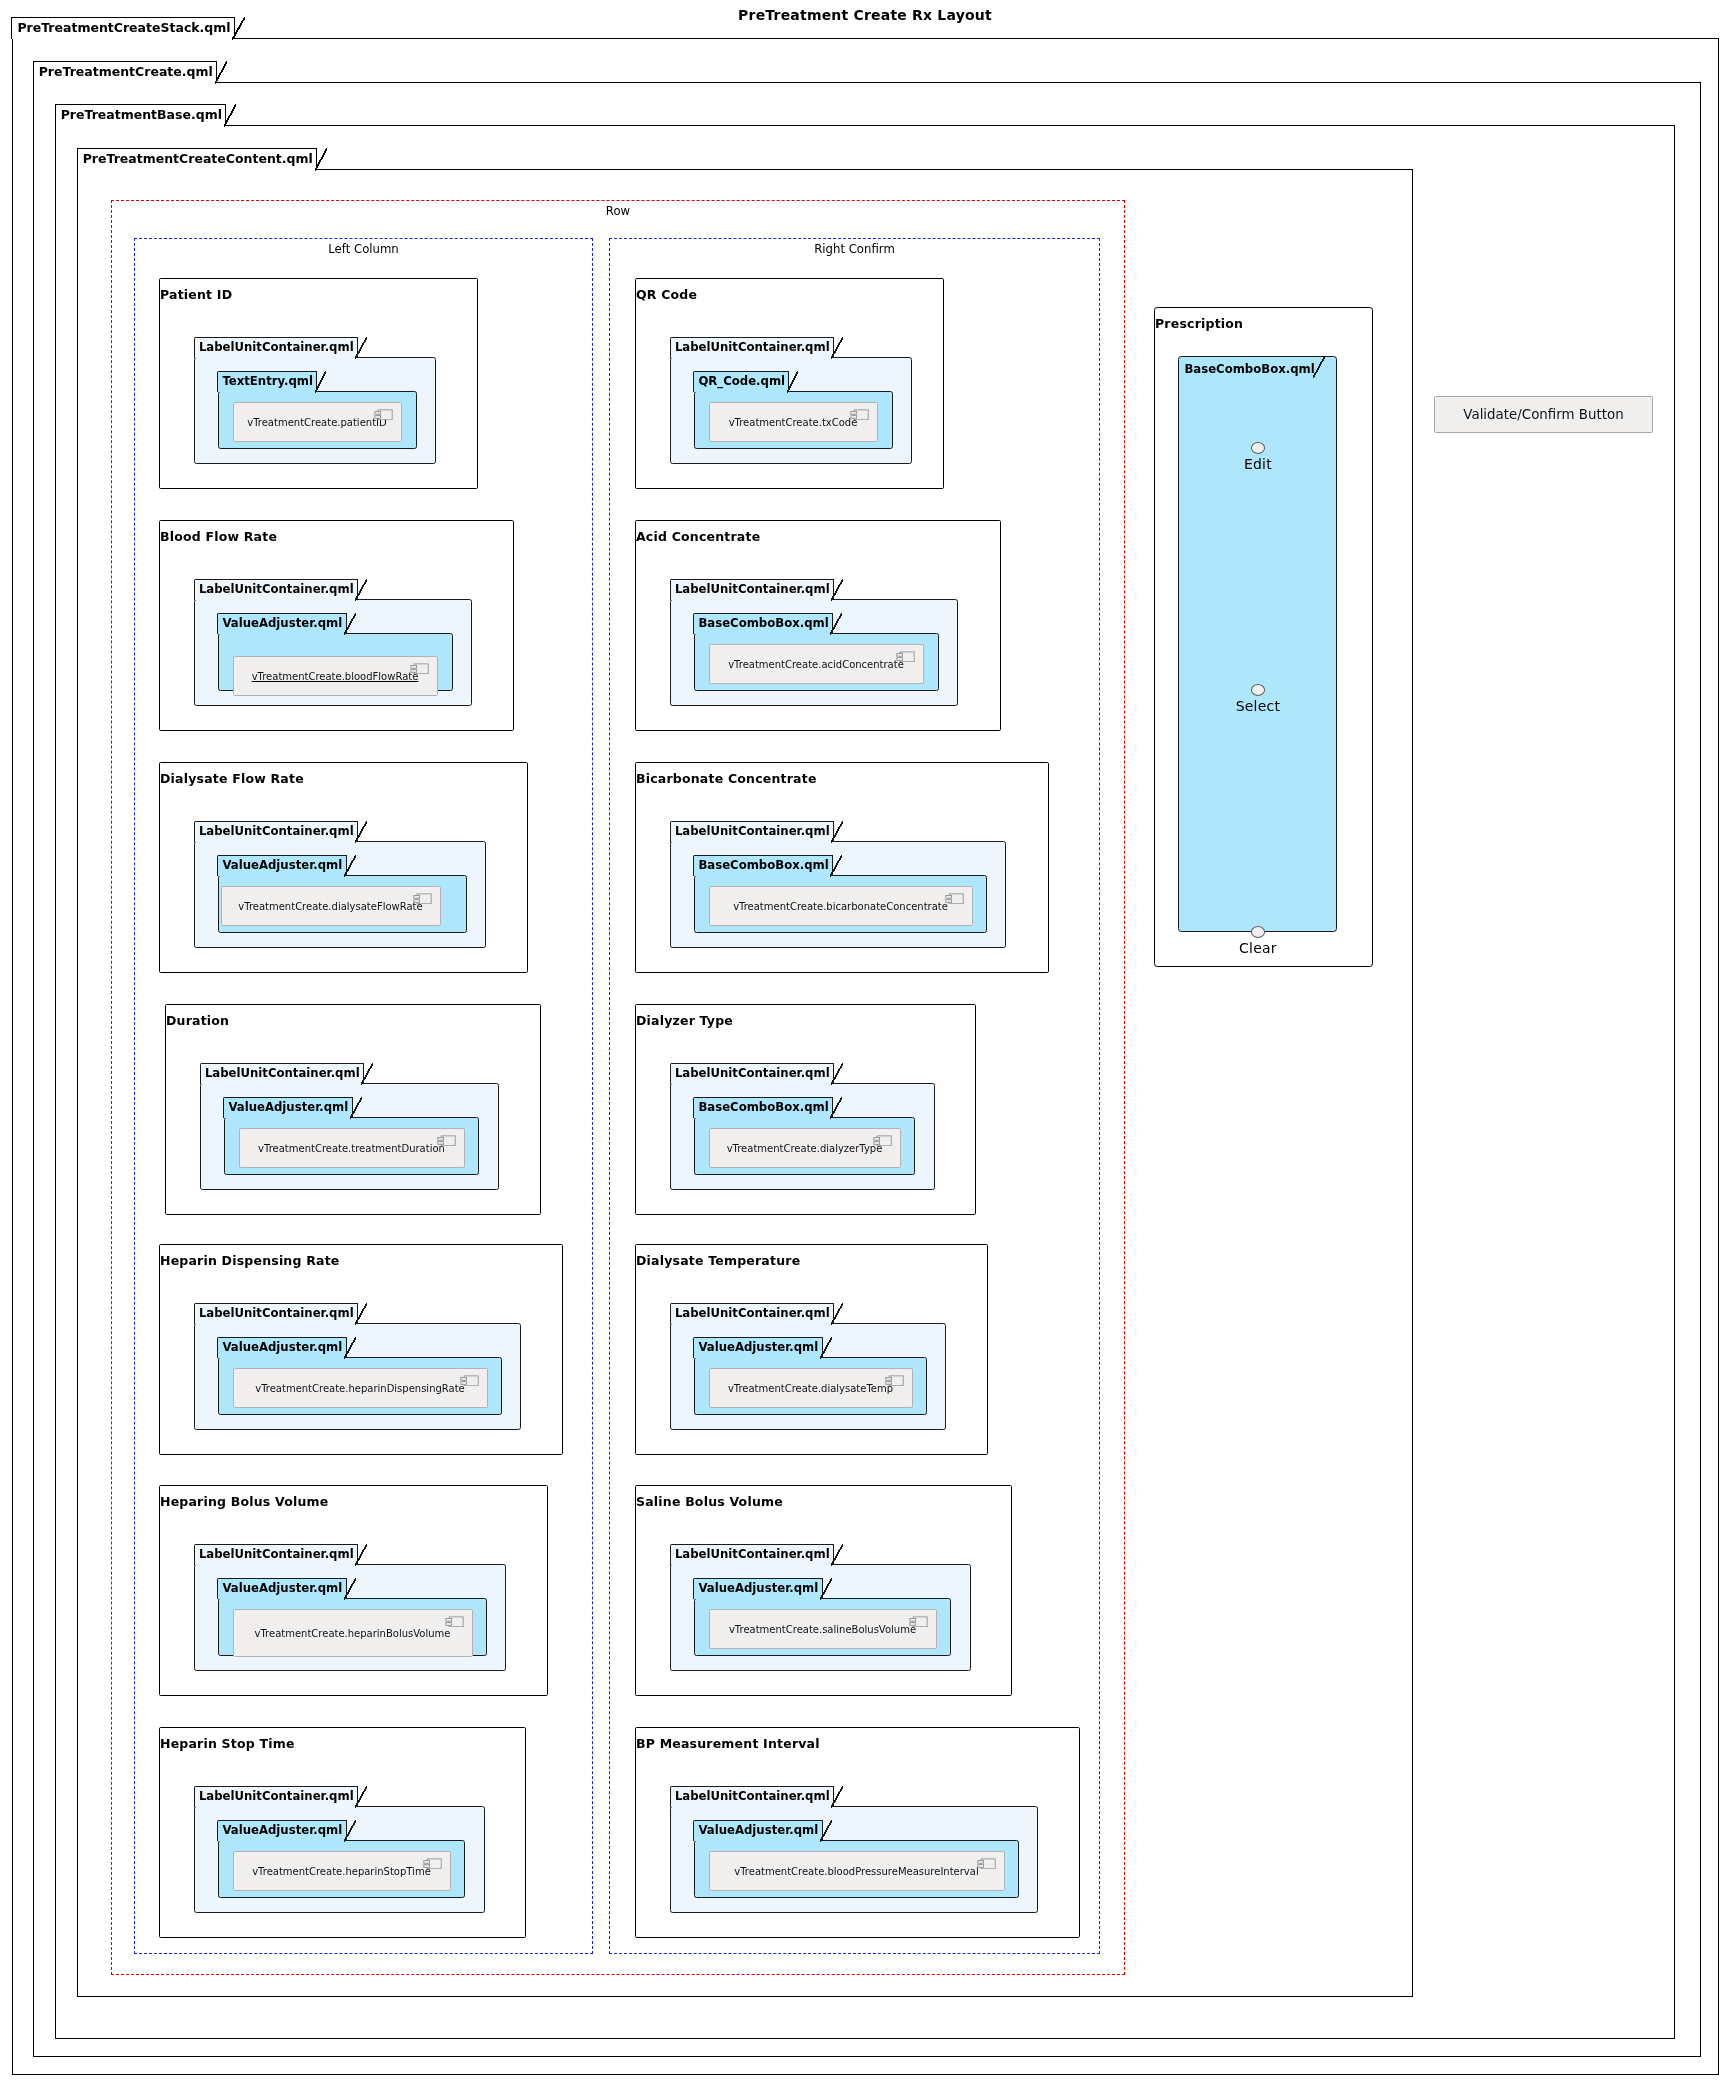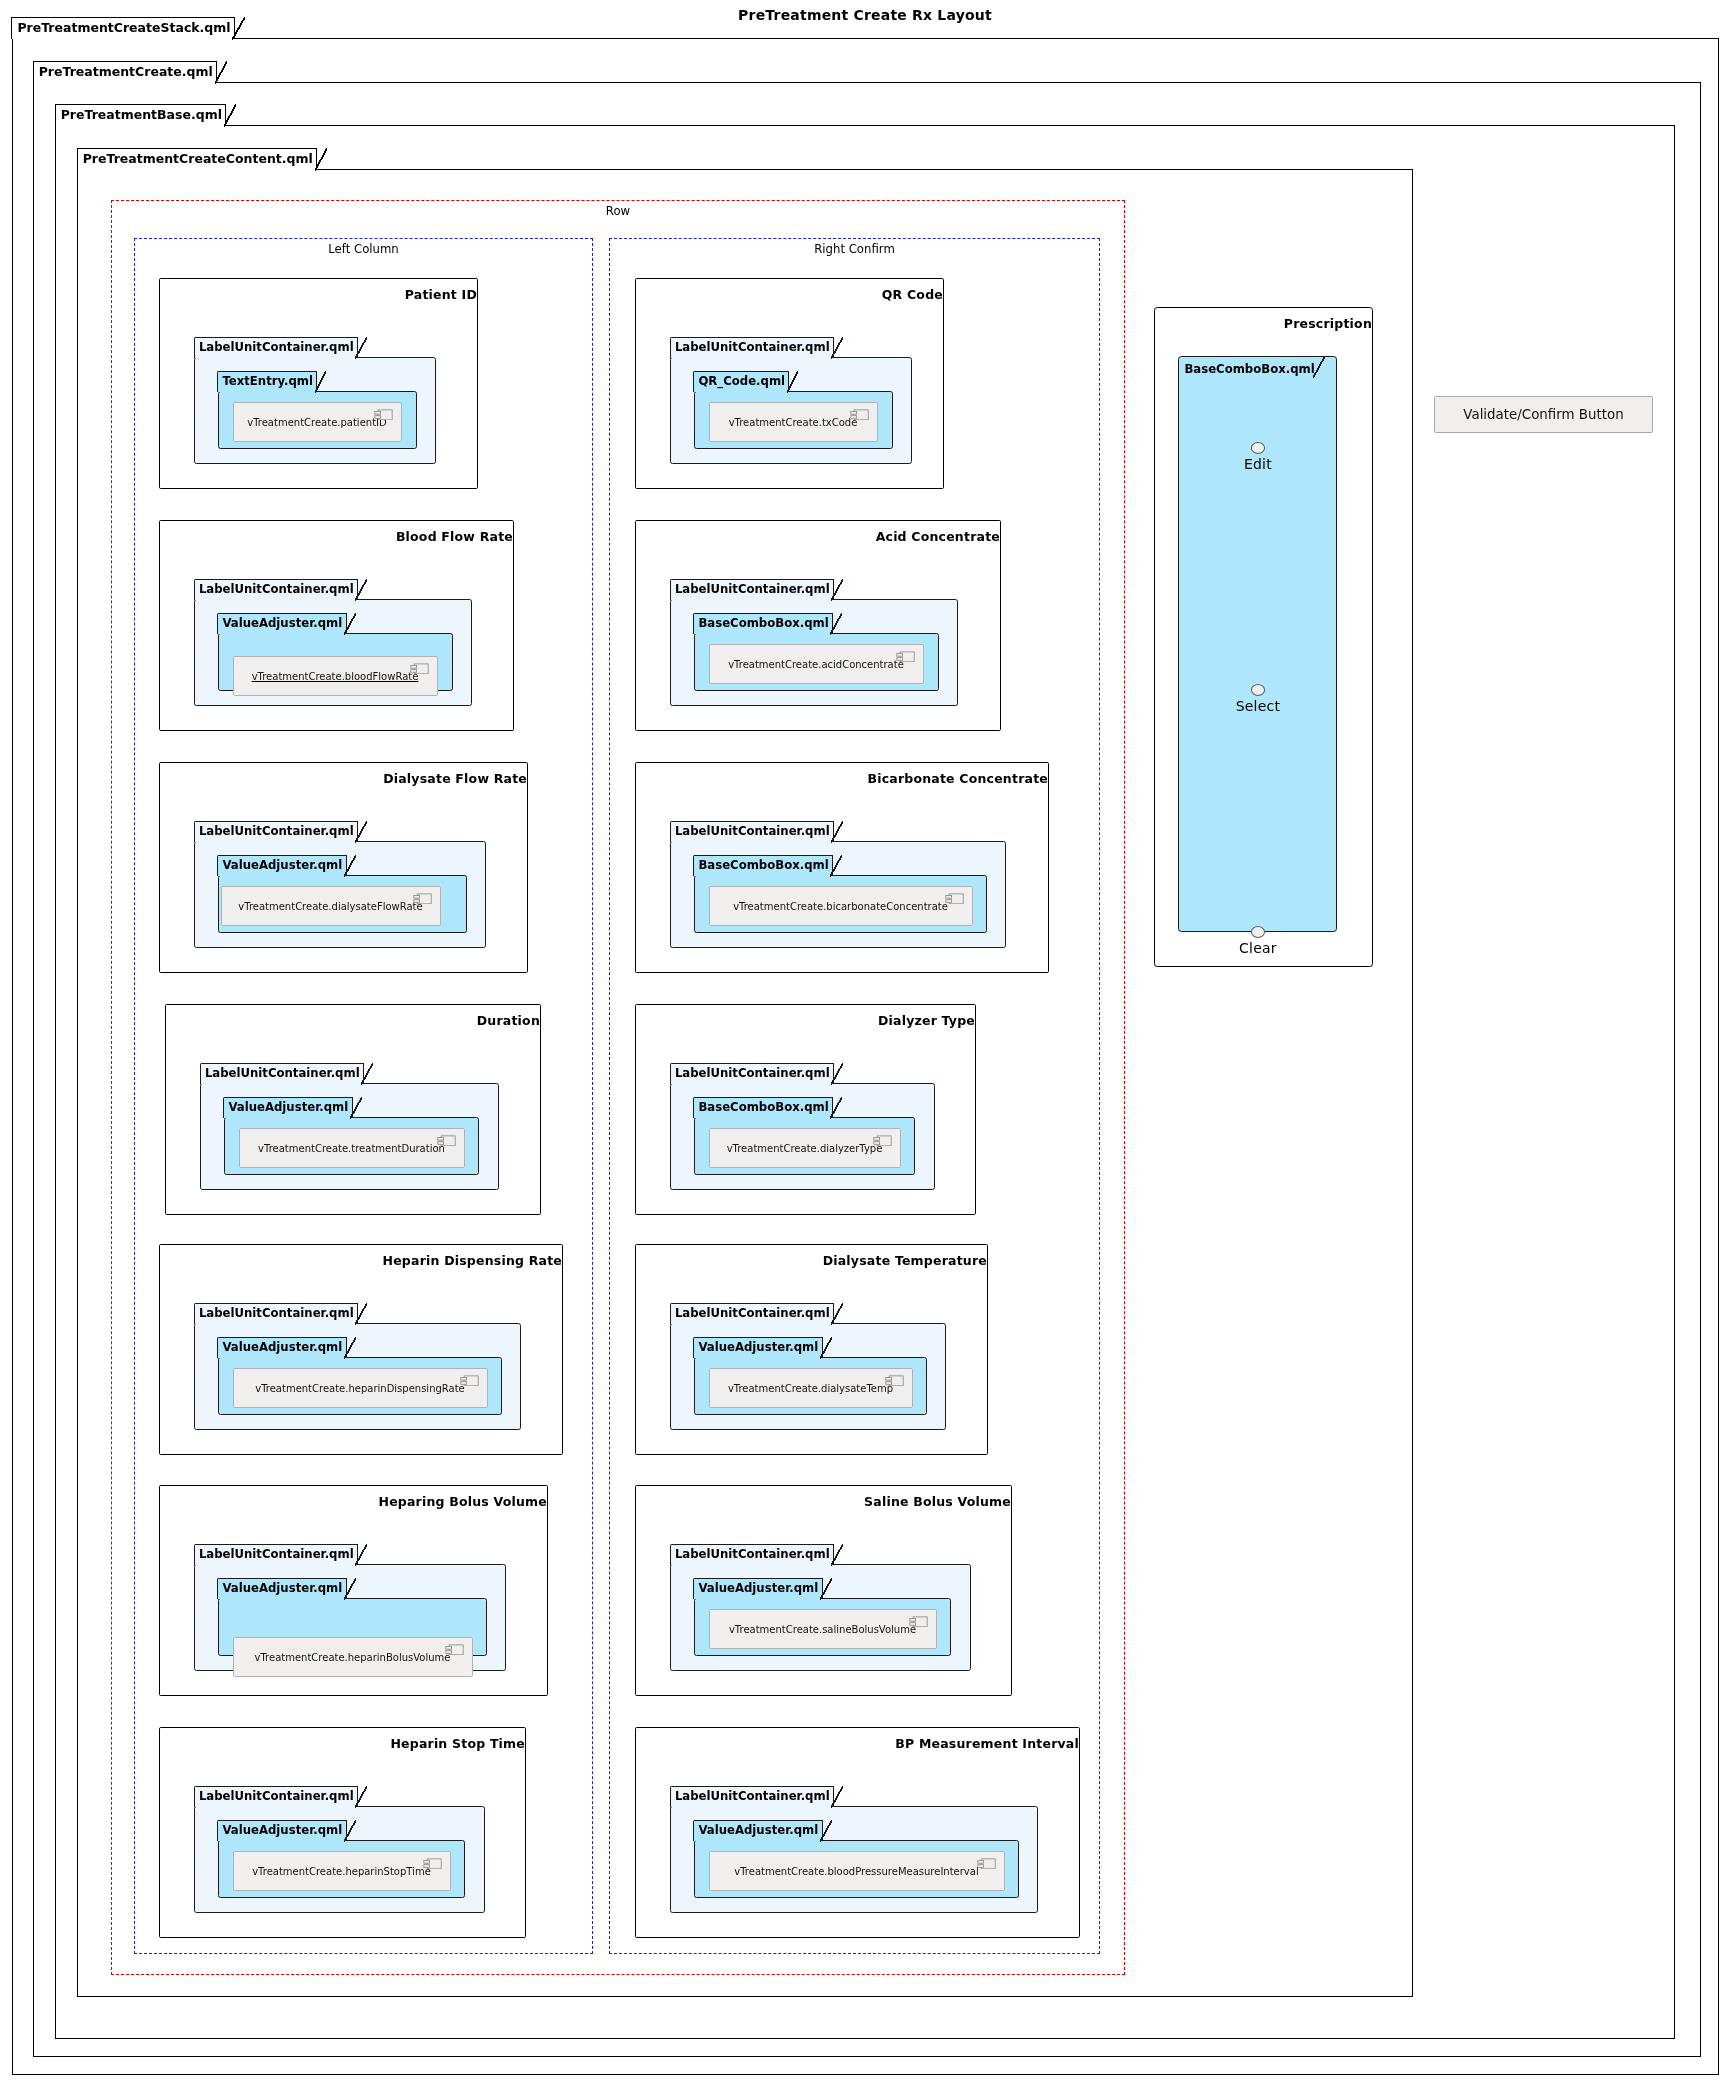--- a/index.html
+++ b/index.html
@@ -36,21 +36,21 @@
   .grp.red{border:1.5px dashed #d40000;}
   .grp.blue{border:1.5px dashed #1724d4;}
   .grp-label{
     position:absolute;top:3.3px;left:0;width:100%;text-align:center;
     font-size:11.7px;color:#000;background:transparent;
   }
 
   
   .card{position:absolute;box-sizing:border-box;border:1.2px solid #000;background:#ffffff;border-radius:1.7px;}
   .card-title{
-    position:absolute;top:7.5px;left:0;width:100%;text-align:right;
+    position:absolute;top:7.5px;left:0;width:100%;text-align:left;
     font-size:12.5px;font-weight:bold;letter-spacing:0.2px;
   }
 
   
   .pkg{position:absolute;box-sizing:border-box;border:1.3px solid #1a1a1a;border-radius:2.5px;}
   .pkg.lvl1{background:#eef6fd;}
   .pkg.lvl2{background:#aee7fb;}
   .pkg-tab{
     position:absolute;top:-21px;left:-1.3px;box-sizing:border-box;
     height:21px;line-height:19px;padding:0 3.3px 0 4.2px;
@@ -214,21 +214,21 @@
     </div>
   </div>
 </div>
 
 <div class="card" style="left:159px;top:1485px;width:389px;height:211px;">
   <div class="card-title">Heparing Bolus Volume</div>
   <div class="pkg lvl1" style="left:34px;top:78px;width:312px;height:107px;">
     <div class="pkg-tab">LabelUnitContainer.qml</div>
     <div class="pkg lvl2" style="left:22.5px;top:33px;width:269px;height:58px;">
       <div class="pkg-tab">ValueAdjuster.qml</div>
-      <div class="component" style="left:14px;top:10px;width:240px;height:40px;margin-top:28px;">
+      <div class="component" style="left:14px;top:10px;width:240px;height:48px;">
         <span class="component-label">vTreatmentCreate.heparinBolusVolume</span>
         <svg class="component-icon" viewBox="0 0 23 14">
           <rect x="5" y="1" width="17" height="12" fill="#f0efee" stroke="#8a8a8a" stroke-width="1"></rect>
           <rect x="1" y="3" width="7" height="3.2" fill="#f0efee" stroke="#8a8a8a" stroke-width="1"></rect>
           <rect x="1" y="8" width="7" height="3.2" fill="#f0efee" stroke="#8a8a8a" stroke-width="1"></rect>
         </svg>
       </div>
     </div>
   </div>
 </div>

